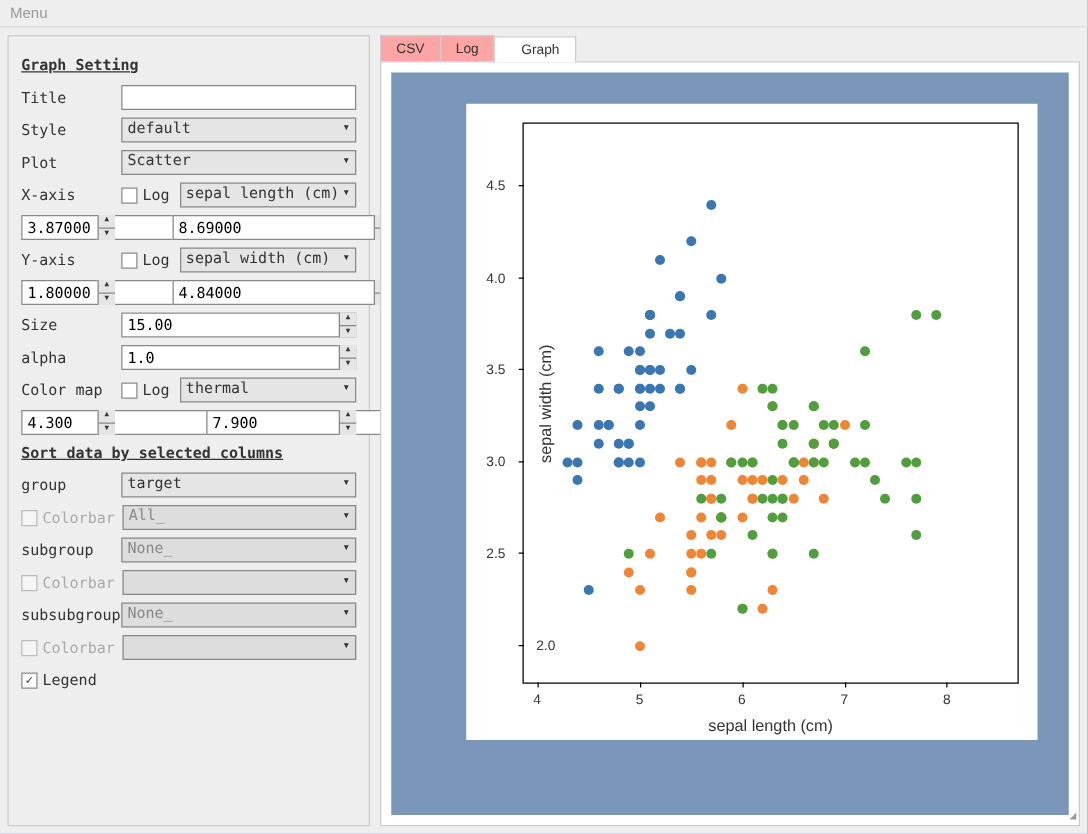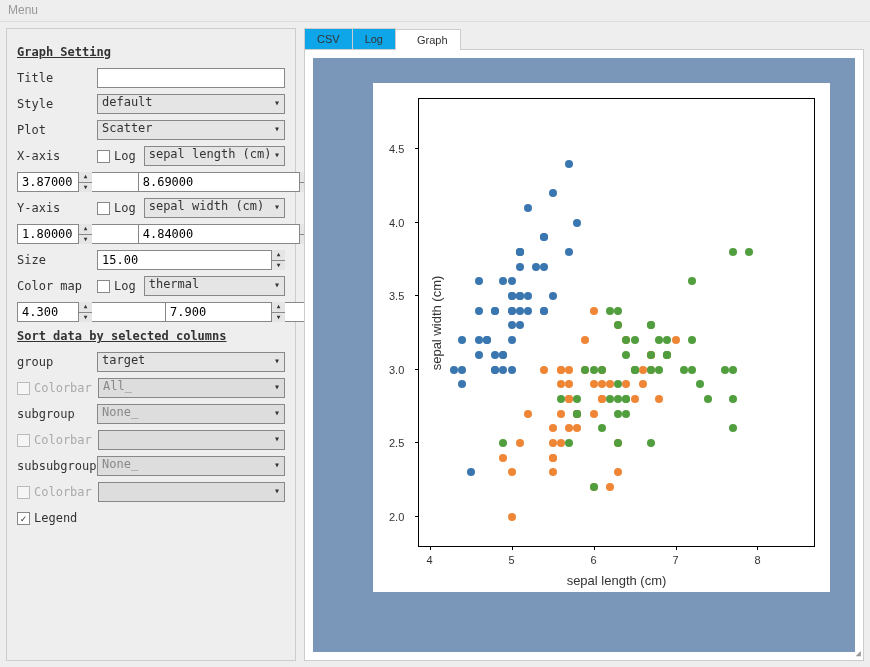--- a/index.html
+++ b/index.html
@@ -135,21 +135,21 @@
 }
 .tabs {
   display: flex;
   font-family: sans-serif;
   font-size: 11px;
 }
 .tab {
   padding: 4px 12px;
   border: 1px solid #ccc;
   border-bottom: none;
-  background: #0ea5e9;
+  background: #fca5a5;
   margin-right: -1px;
   cursor: pointer;
 }
 .tab.active {
   background: #fff;
   position: relative;
   top: 1px;
   z-index: 2;
   padding-left: 21px;
 }
@@ -345,20 +345,30 @@
     <div class="spin-wrap" style="flex:1">
       <input class="spinbox" value="15.00" style="">
       <div class="spin-btns">
             <div>▲</div>
             <div>▼</div>
           </div>
     </div>
   </div>
 
 
+  <div class="row">
+    <span class="label">alpha</span>
+    <div class="spin-wrap" style="flex:1">
+      <input class="spinbox" value="1.0" style="">
+      <div class="spin-btns">
+            <div>▲</div>
+            <div>▼</div>
+          </div>
+    </div>
+  </div>
 
   <div class="row">
     <span class="label">Color map</span>
     <span class="cbx"></span>
     <span style="margin-right:8px">Log</span>
     <div class="sel-wrap">
       <div class="selectbox">thermal</div>
       <span class="chev">▾</span>
     </div>
   </div>
@@ -457,21 +467,21 @@
               <div class="tick x" style="left: 2.6971%;">4</div>
               <div class="tickmark x" style="left: 23.444%;"></div>
               <div class="tick x" style="left: 23.444%;">5</div>
               <div class="tickmark x" style="left: 44.1909%;"></div>
               <div class="tick x" style="left: 44.1909%;">6</div>
               <div class="tickmark x" style="left: 64.9378%;"></div>
               <div class="tick x" style="left: 64.9378%;">7</div>
               <div class="tickmark x" style="left: 85.6846%;"></div>
               <div class="tick x" style="left: 85.6846%;">8</div>
               <div class="tickmark y" style="bottom: 6.57895%;"></div>
-              <div class="tick y" style="bottom: 6.57895%;">2.0</div>
+              <div class="tick y" style="bottom: 6.57895%; margin-left: 40px;">2.0</div>
               <div class="tickmark y" style="bottom: 23.0263%;"></div>
               <div class="tick y" style="bottom: 23.0263%;">2.5</div>
               <div class="tickmark y" style="bottom: 39.4737%;"></div>
               <div class="tick y" style="bottom: 39.4737%;">3.0</div>
               <div class="tickmark y" style="bottom: 55.9211%;"></div>
               <div class="tick y" style="bottom: 55.9211%;">3.5</div>
               <div class="tickmark y" style="bottom: 72.3684%;"></div>
               <div class="tick y" style="bottom: 72.3684%;">4.0</div>
               <div class="tickmark y" style="bottom: 88.8158%;"></div>
               <div class="tick y" style="bottom: 88.8158%;">4.5</div>

